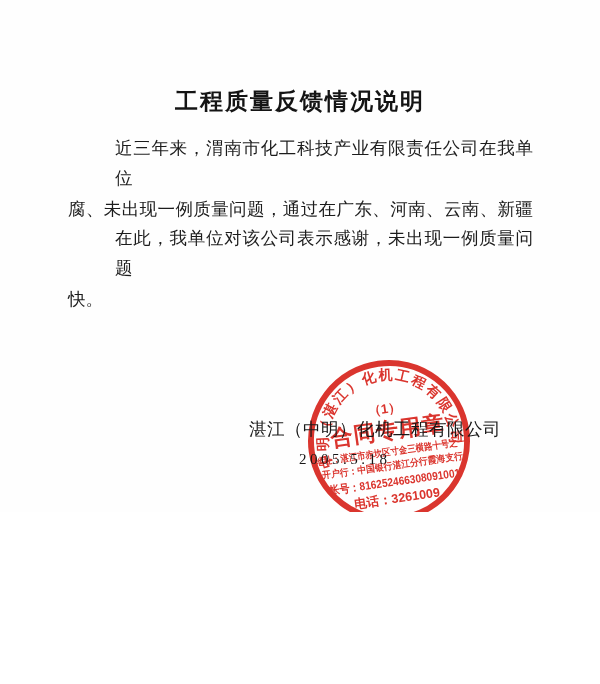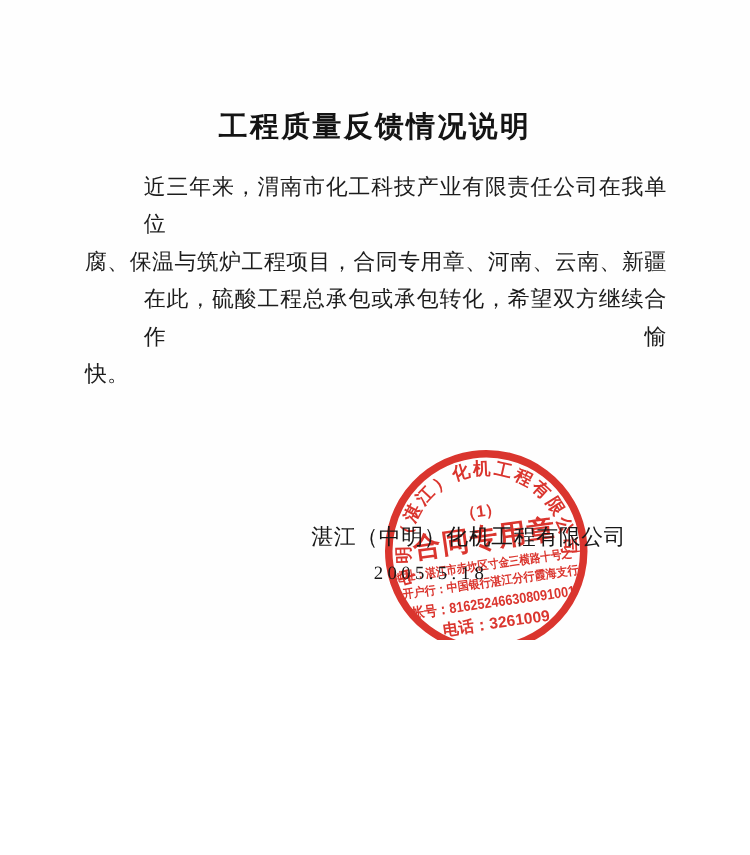--- a/index.html
+++ b/index.html
@@ -41,20 +41,21 @@
   .doc-body .line {
     white-space: nowrap;
   }
   .doc-body .line.fill {
     white-space: normal;
     text-align: justify;
     text-align-last: justify;
   }
   .doc-body .line.indent {
     padding-left: 47px;
+    font-family: Liberation Mono, monospace;
   }
   .stamp {
     position: absolute;
     left: 297px;
     top: 349px;
     width: 184px;
     height: 184px;
     z-index: 1;
     opacity: 0.92;
   }
@@ -85,22 +86,22 @@
 </style>
 </head>
 <body>
 
 <div class="page">
 
   <h1 class="doc-title">工程质量反馈情况说明</h1>
 
   <div class="doc-body">
     <div class="line indent fill">近三年来，渭南市化工科技产业有限责任公司在我单位</div>
-    <div class="line fill">腐、保温与筑炉工程项目，合同专用章、河南、云南、新疆</div>
-    <div class="line indent fill">在此，硫酸工程总承包或承包转化，希望双方继续合作愉</div>
+    <div class="line fill">腐、未出现一例质量问题，通过在广东、河南、云南、新疆</div>
+    <div class="line indent fill">在此，我单位对该公司表示感谢，未出现一例质量问题</div>
     <div class="line">快。</div>
   </div>
 
   <div class="stamp">
     <svg viewBox="0 0 184 184" width="184" height="184">
       <defs>
         <path id="arcPath" d="M 33.5 111 A 61.5 61.5 0 1 1 150.5 111" fill="none"></path>
       </defs>
       <g transform="rotate(-8 92 92)" fill="#d8241d">
         <circle cx="92" cy="92" r="78" fill="none" stroke-width="6" stroke="#d8241d"></circle>

